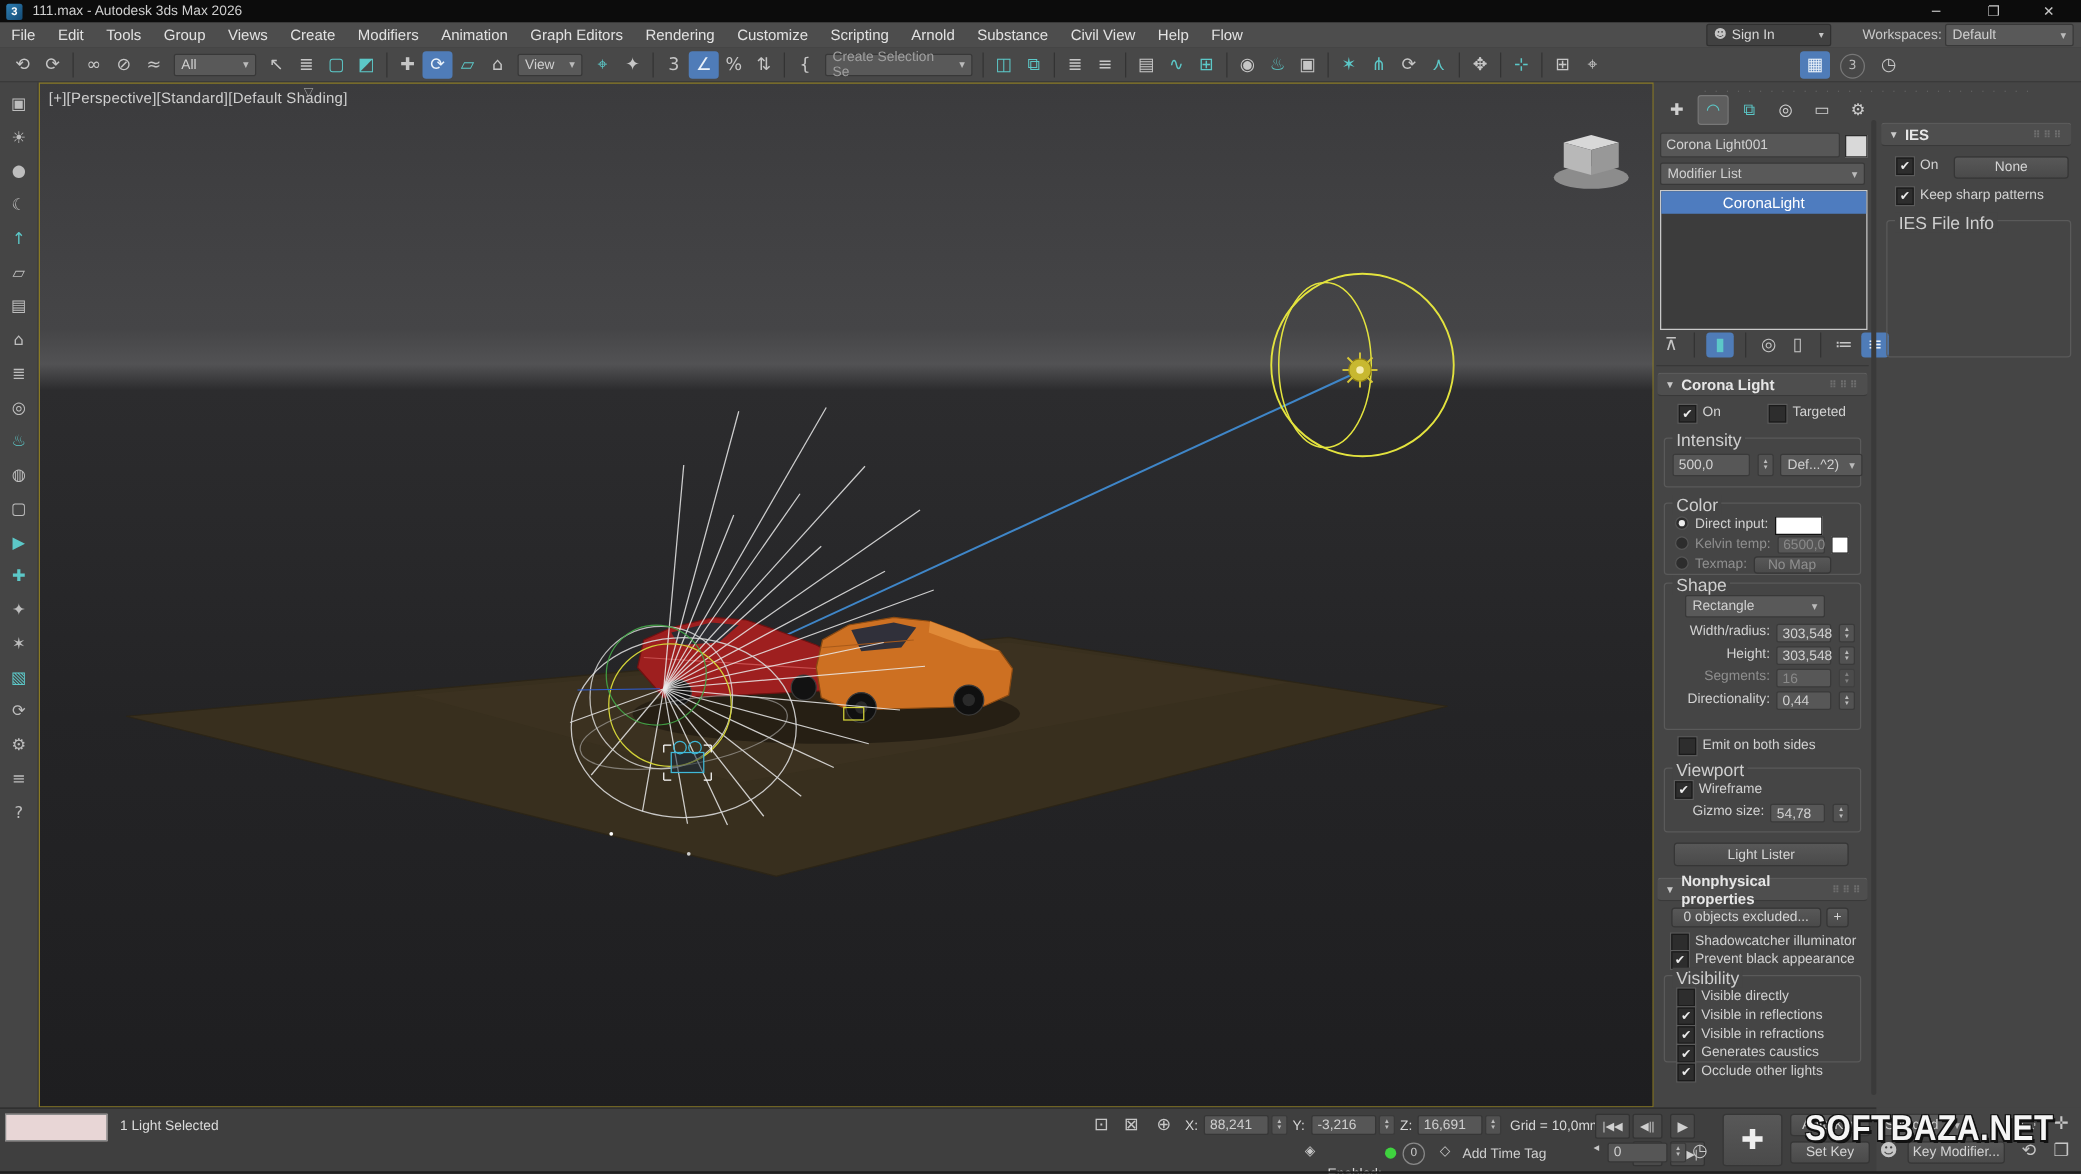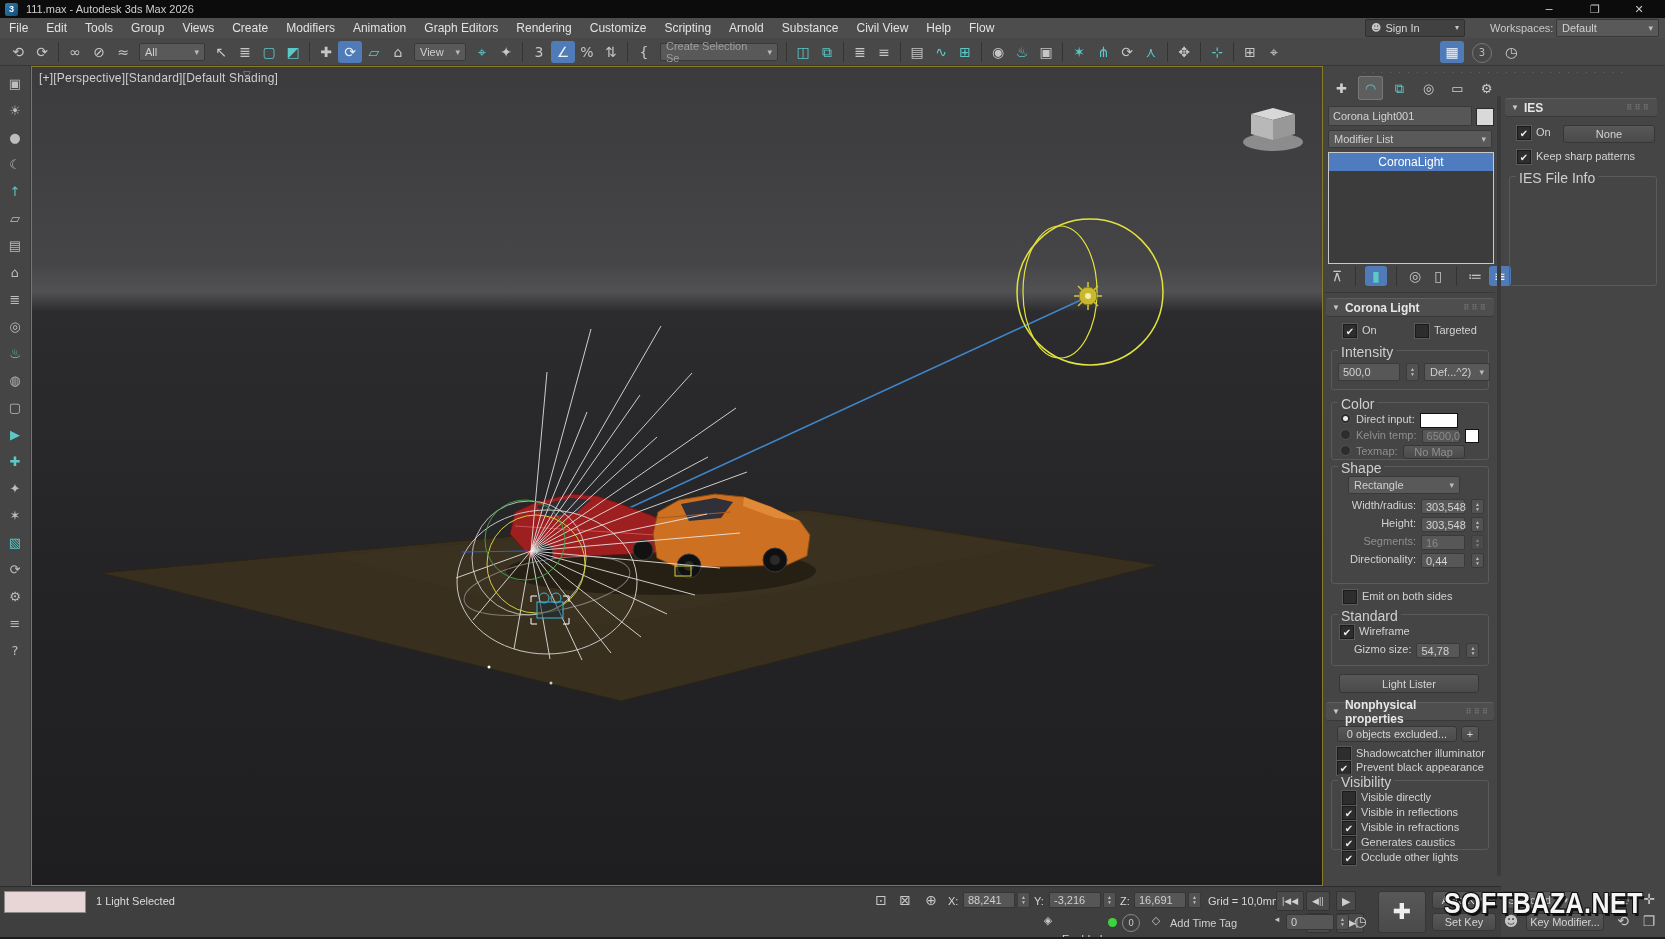--- a/index.html
+++ b/index.html
@@ -440,21 +440,21 @@
             <span>▲</span>
             <span>▼</span>
           </span>
       </div>
     </div>
     <div class="row" style="left:20px;top:524px">
       <span class="ck"></span>
       <span class="lbl">Emit on both sides</span>
     </div>
     <div class="grp abs" style="left:8px;top:548px;width:158px;height:52px">
-      <span class="glab">Standard</span>
+      <span class="glab">Viewport</span>
       <div class="row" style="left:8px;top:10px">
         <span class="ck on"></span>
         <span class="lbl">Wireframe</span>
       </div>
       <div class="row" style="left:22px;top:28px">
         <span class="lbl">Gizmo size:</span>
         <div class="fld" style="width:44px;height:15px">54,78</div>
         <span class="spin" style="height:13px">
             <span>▲</span>
             <span>▼</span>

